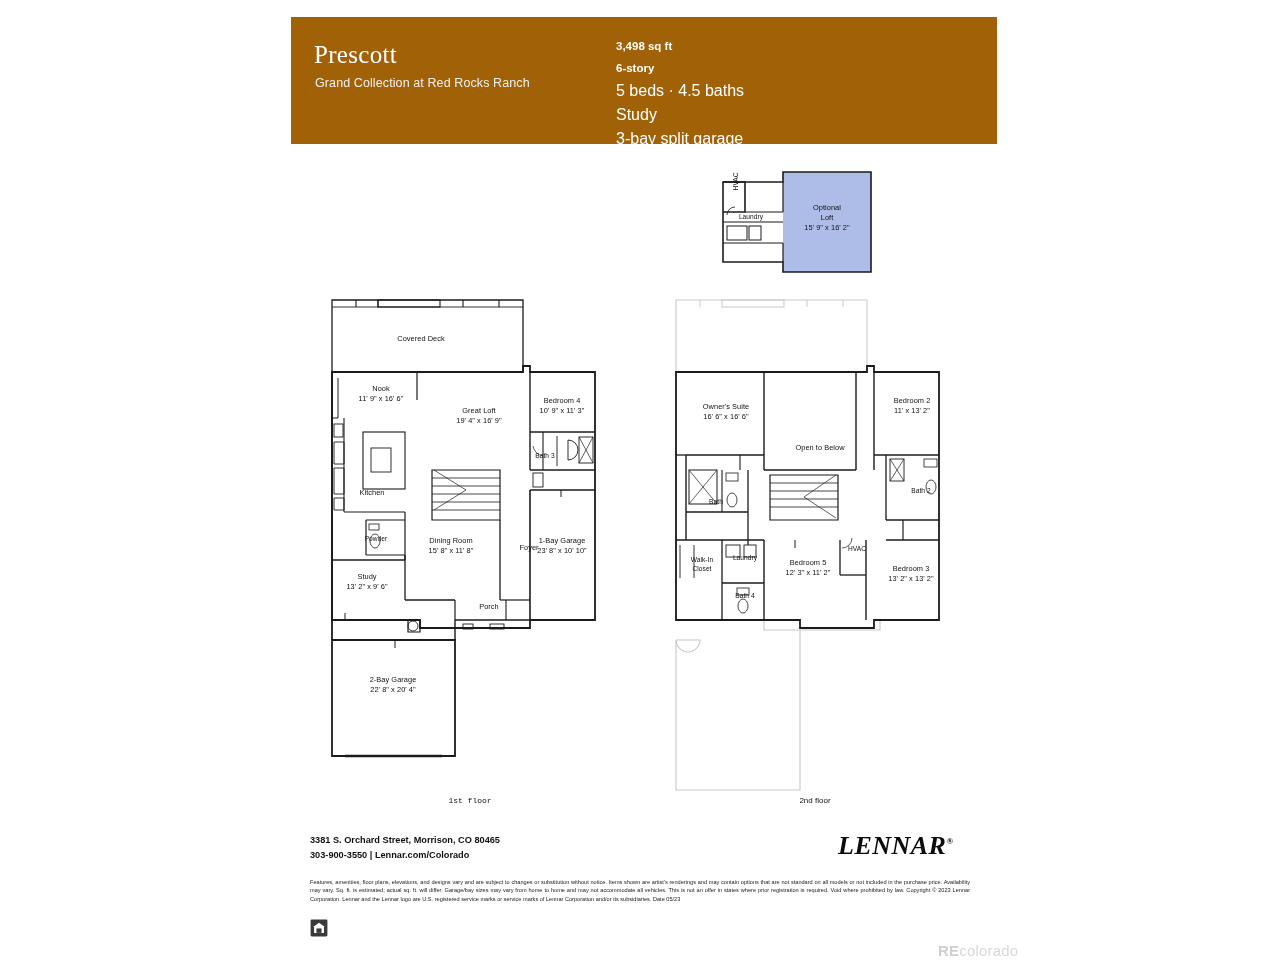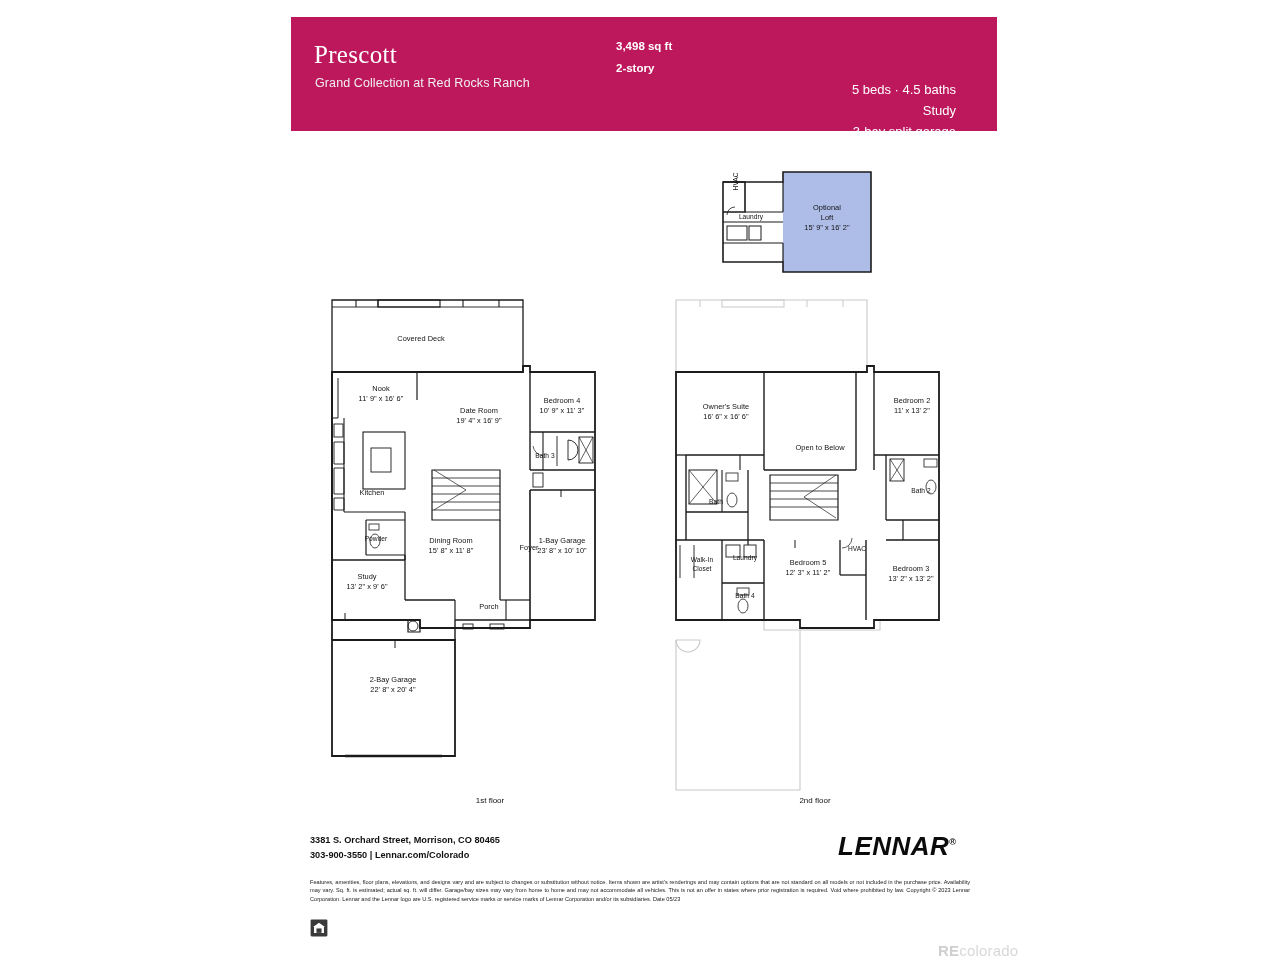--- a/index.html
+++ b/index.html
@@ -15,22 +15,22 @@
     color: #1a1a1a;
     overflow: hidden;
   }
 
   
   .header-bar {
     position: absolute;
     left: 291px;
     top: 17px;
     width: 706px;
-    height: 114px;
-    background: #be185d;
+    height: 127px;
+    background: #a16207;
     color: #ffffff;
   }
   .plan-name {
     position: absolute;
     left: 23px;
     top: 24px;
     font-family: "Liberation Serif", serif;
     font-size: 25px;
     font-weight: 400;
     letter-spacing: 0.3px;
@@ -57,25 +57,24 @@
     margin-bottom: 10px;
     color: #ffffff;
   }
   .specs .story {
     font-size: 11.5px;
     font-weight: bold;
     margin-bottom: 8px;
     color: #ffffff;
   }
   .specs .line {
-    font-size: 13px;
+    font-size: 16px;
     font-weight: 400;
     margin-bottom: 6px;
     color: #ffffff;
-    text-align: right;
   }
 
   
   .plan-canvas {
     position: absolute;
     left: 0;
     top: 0;
     width: 1280px;
     height: 960px;
     pointer-events: none;
@@ -115,21 +114,21 @@
     font-size: 9.2px;
     font-weight: bold;
     line-height: 1.65;
     color: #111111;
     white-space: nowrap;
   }
   .lennar-logo {
     position: absolute;
     left: 838px;
     top: 831px;
-    font-family: Liberation Sans, sans-serif;
+    font-family: Liberation Serif, serif;
     font-size: 26px;
     font-weight: bold;
     font-style: italic;
     letter-spacing: 0.5px;
     color: #0b0b0b;
   }
   .lennar-logo sup {
     font-size: 9px;
     vertical-align: super;
     font-style: normal;
@@ -163,21 +162,21 @@
   .watermark b { color: #cfcfcf; font-weight: 700; }
 </style>
 </head>
 <body>
 
 <div class="header-bar">
   <div class="plan-name">Prescott</div>
   <div class="collection">Grand Collection at Red Rocks Ranch</div>
   <div class="specs">
     <div class="sqft">3,498 sq ft</div>
-    <div class="story">2-story</div>
+    <div class="story">6-story</div>
     <div class="line">5 beds  ·  4.5 baths</div>
     <div class="line">Study</div>
     <div class="line">3-bay split garage</div>
   </div>
 </div>
 
 <svg class="plan-canvas" viewBox="0 0 1280 960" xmlns="http://www.w3.org/2000/svg">
   <g fill="none" stroke="#1b1b1b" stroke-width="1.6" stroke-linejoin="miter">
 
     <g>
@@ -365,21 +364,21 @@
 </div>
 
 <div class="room" style="left:371px; top:334px; width:100px;">
   <div class="nm">Covered Deck</div>
 </div>
 <div class="room" style="left:334px; top:384px; width:94px;">
   <div class="nm">Nook</div>
   <div class="dm">11' 9" x 16' 6"</div>
 </div>
 <div class="room" style="left:432px; top:406px; width:94px;">
-  <div class="nm">Date Room</div>
+  <div class="nm">Great Loft</div>
   <div class="dm">19' 4" x 16' 9"</div>
 </div>
 <div class="room" style="left:518px; top:396px; width:88px;">
   <div class="nm">Bedroom 4</div>
   <div class="dm">10' 9" x 11' 3"</div>
 </div>
 <div class="room small" style="left:523px; top:452px; width:44px;">
   <div class="nm">Bath 3</div>
 </div>
 <div class="room" style="left:335px; top:488px; width:74px;">
@@ -403,21 +402,21 @@
   <div class="nm">Study</div>
   <div class="dm">13' 2" x 9' 6"</div>
 </div>
 <div class="room" style="left:462px; top:602px; width:54px;">
   <div class="nm">Porch</div>
 </div>
 <div class="room" style="left:343px; top:675px; width:100px;">
   <div class="nm">2-Bay Garage</div>
   <div class="dm">22' 8" x 20' 4"</div>
 </div>
-<div class="floor-caption" style="left:440px; top:796px; width:100px;">1st floor</div>
+<div class="floor-caption" style="left:420px; top:796px; width:100px;font-family:Liberation Mono, monospace;">1st floor</div>
 
 <div class="room" style="left:676px; top:402px; width:100px;">
   <div class="nm">Owner's Suite</div>
   <div class="dm">16' 6" x 16' 6"</div>
 </div>
 <div class="room" style="left:772px; top:443px; width:96px;">
   <div class="nm">Open to Below</div>
 </div>
 <div class="room" style="left:868px; top:396px; width:88px;">
   <div class="nm">Bedroom 2</div>

